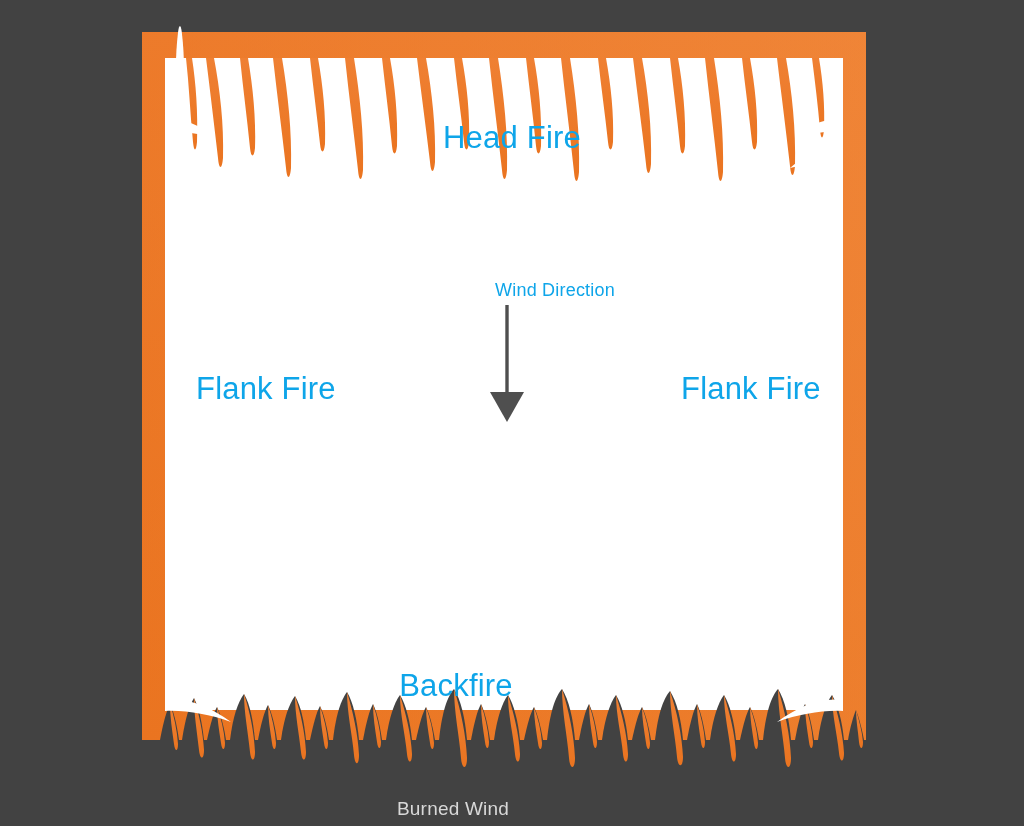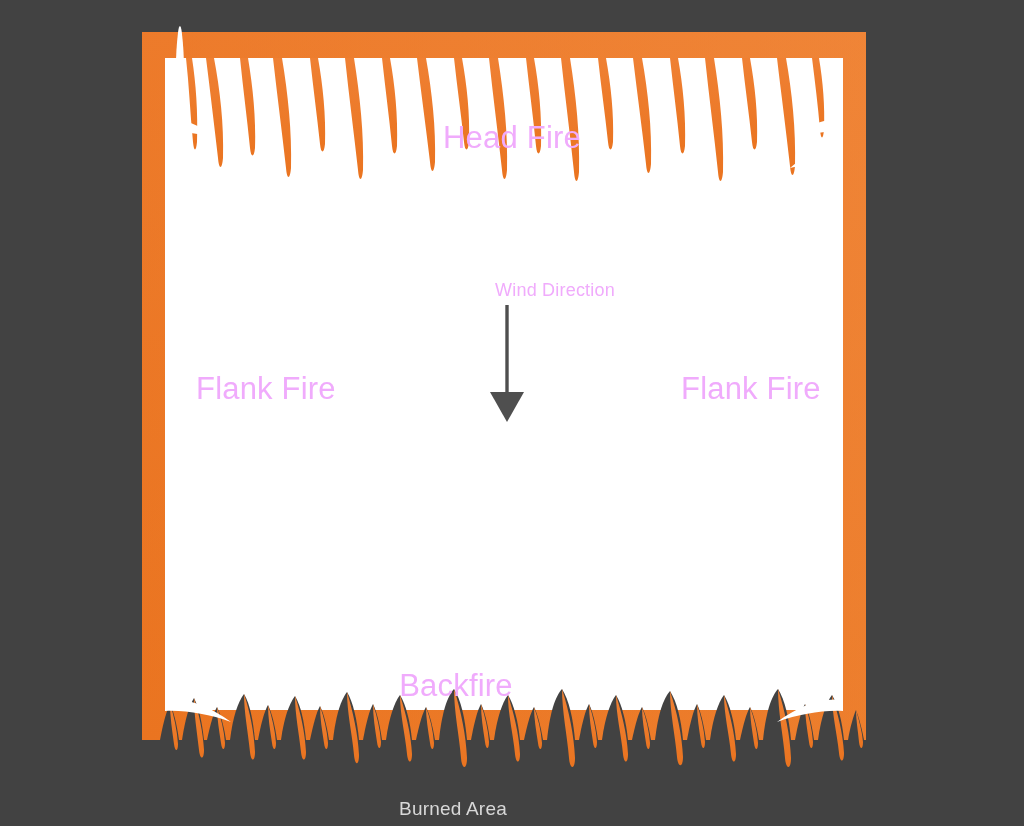--- a/index.html
+++ b/index.html
@@ -22,21 +22,21 @@
   }
   #fire-diagram {
     position: absolute;
     left: 0;
     top: 0;
     width: 1024px;
     height: 826px;
   }
   .label {
     position: absolute;
-    color: #f0abfc;
+    color: #0ea5e9;
     white-space: nowrap;
     font-weight: 400;
     letter-spacing: 0.2px;
   }
   #label-head-fire {
     left: 0;
     top: 120px;
     width: 1024px;
     text-align: center;
     font-size: 31px;
@@ -279,15 +279,15 @@
   <div class="label" id="label-head-fire">Head Fire</div>
 
   <div class="label" id="label-wind-direction">Wind Direction</div>
 
   <div class="label" id="label-flank-fire-left">Flank Fire</div>
 
   <div class="label" id="label-flank-fire-right">Flank Fire</div>
 
   <div class="label" id="label-backfire">Backfire</div>
 
-  <div class="label" id="label-burned-area">Burned Area</div>
+  <div class="label" id="label-burned-area">Burned Wind</div>
 
 </div>
 
 </body></html>

